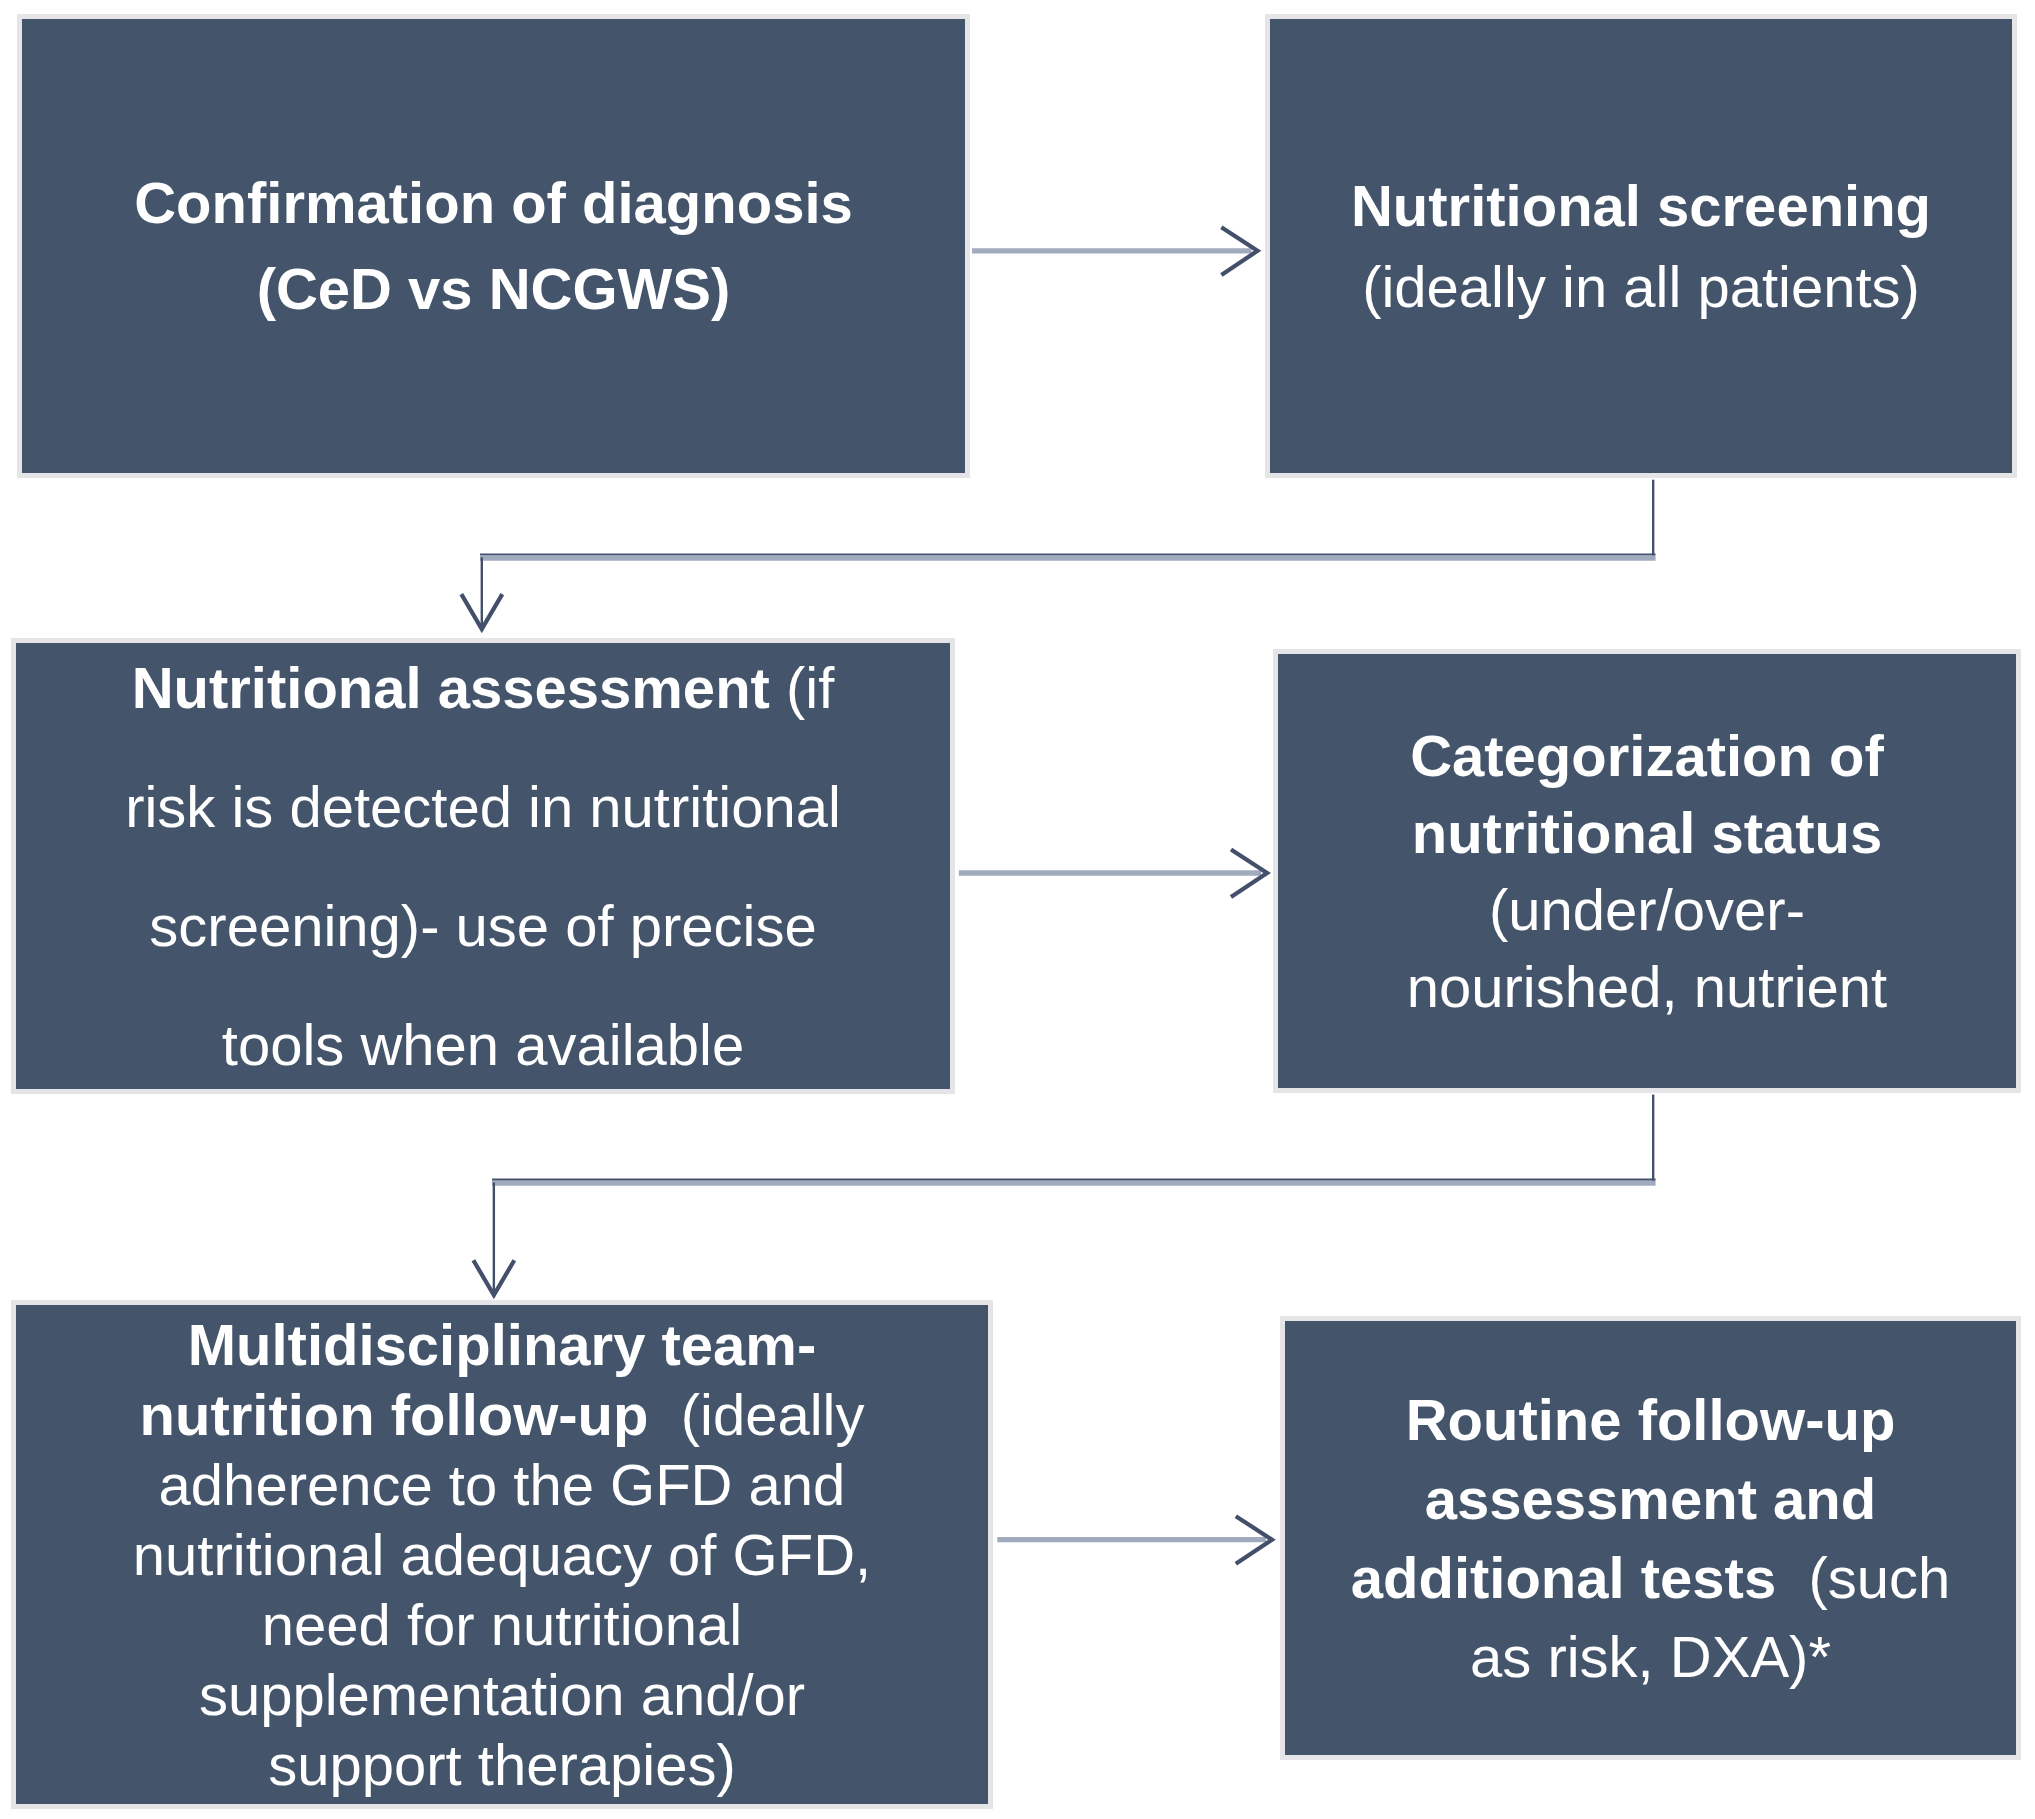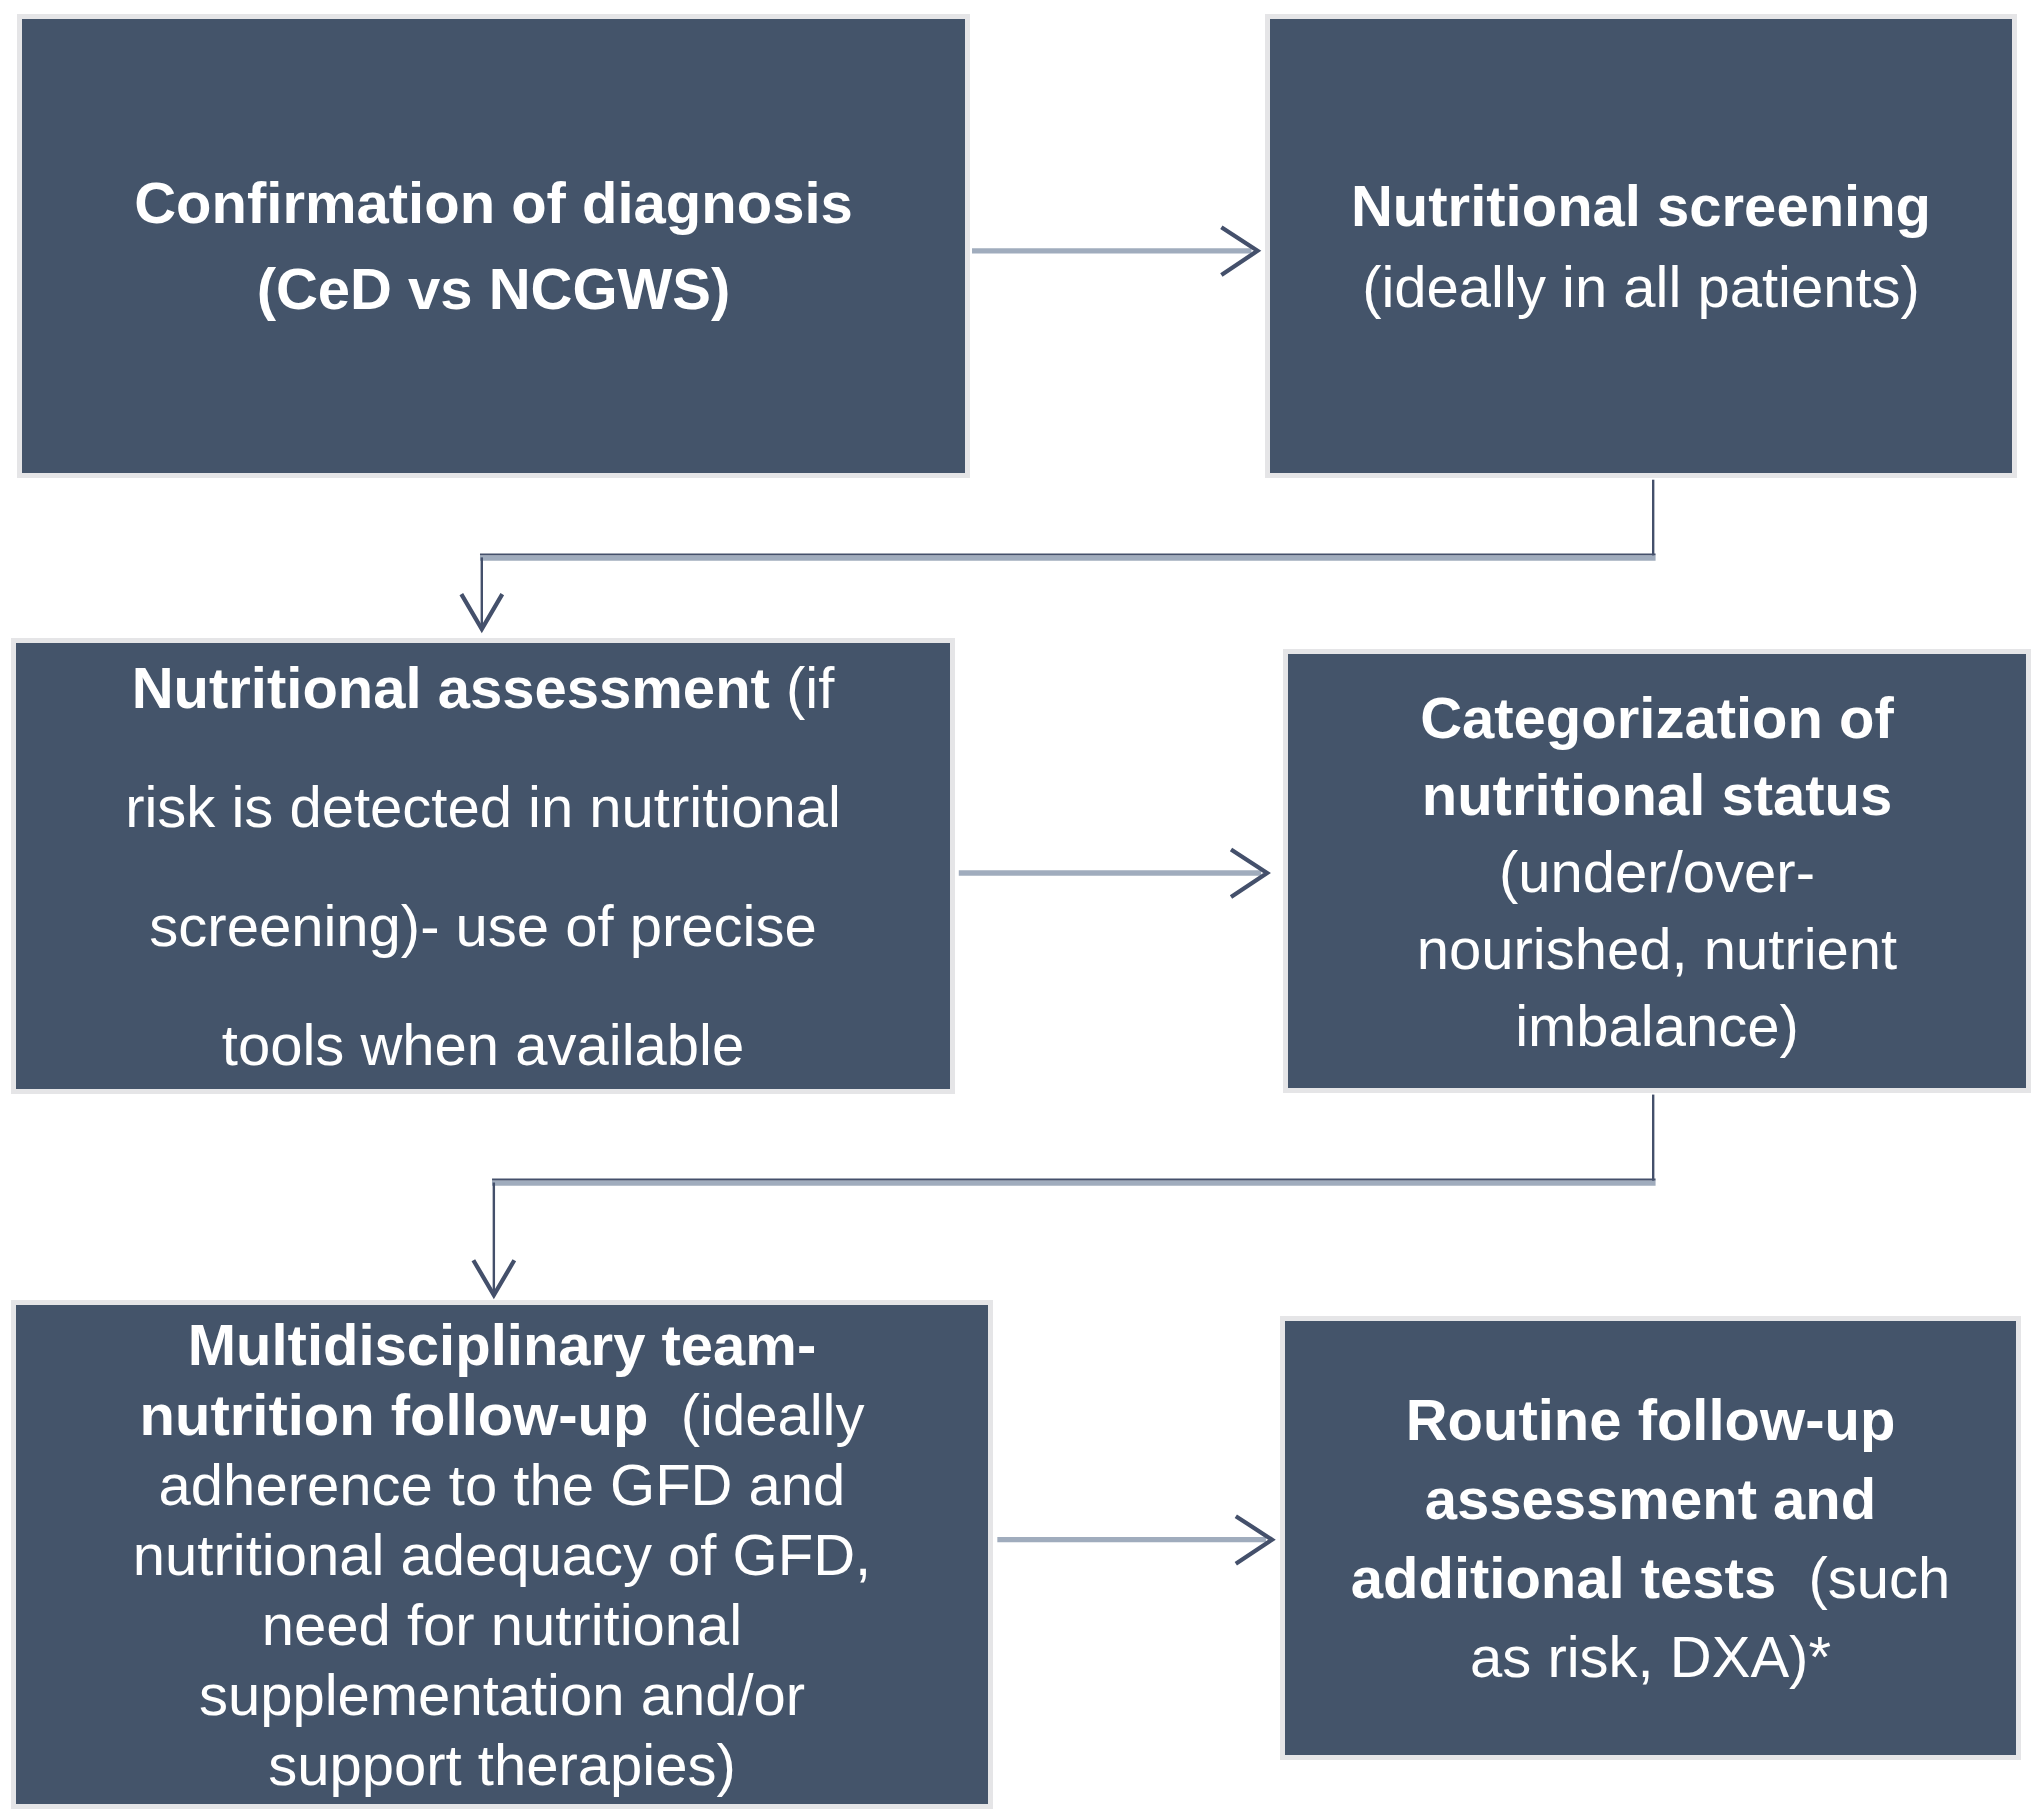--- a/index.html
+++ b/index.html
@@ -48,21 +48,21 @@
     font-weight:400;
   }
   .flow-line .seg-bold{font-weight:700;}
   
   .box-1{left:17px;  top:14px;   width:953px; height:464px; }
   .box-1 .flow-line{line-height:86px;}
   .box-2{left:1265px;top:14px;   width:752px; height:464px; }
   .box-2 .flow-line{line-height:81px;}
   .box-3{left:11px;  top:638px; width:944px; height:456px;gap:32px; }
   .box-3 .flow-line{line-height:87px;}
-  .box-4{left:1273px;top:649px; width:748px; height:444px;margin-left:10px; }
+  .box-4{left:1273px;top:649px; width:748px; height:444px; }
   .box-4 .flow-line{line-height:77px;}
   .box-5{left:11px;  top:1300px; width:982px; height:509px; }
   .box-5 .flow-line{line-height:70px;}
   .box-6{left:1280px;top:1316px; width:741px; height:444px; }
   .box-6 .flow-line{line-height:79px;}
 </style>
 </head>
 <body>
 
 <div class="canvas">
@@ -113,21 +113,20 @@
       <div class="flow-line"><span class="seg-bold">Nutritional assessment</span><span class="seg-regular"> (if</span></div>
       <div class="flow-line"><span class="seg-regular">risk is detected in nutritional</span></div>
       <div class="flow-line"><span class="seg-regular">screening)- use of precise</span></div>
       <div class="flow-line"><span class="seg-regular">tools when available</span></div>
     </div>
   <div class="flow-box box-4">
       <div class="flow-line"><span class="seg-bold">Categorization of</span></div>
       <div class="flow-line"><span class="seg-bold">nutritional status</span></div>
       <div class="flow-line"><span class="seg-regular">(under/over-</span></div>
       <div class="flow-line"><span class="seg-regular">nourished, nutrient</span></div>
-      <div class="flow-line"><span class="seg-regular">imbalance)</span></div>
     </div>
   <div class="flow-box box-5">
       <div class="flow-line"><span class="seg-bold">Multidisciplinary team-</span></div>
       <div class="flow-line"><span class="seg-bold">nutrition follow-up</span><span class="seg-regular">  (ideally</span></div>
       <div class="flow-line"><span class="seg-regular">adherence to the GFD and</span></div>
       <div class="flow-line"><span class="seg-regular">nutritional adequacy of GFD,</span></div>
       <div class="flow-line"><span class="seg-regular">need for nutritional</span></div>
       <div class="flow-line"><span class="seg-regular">supplementation and/or</span></div>
       <div class="flow-line"><span class="seg-regular">support therapies)</span></div>
     </div>

